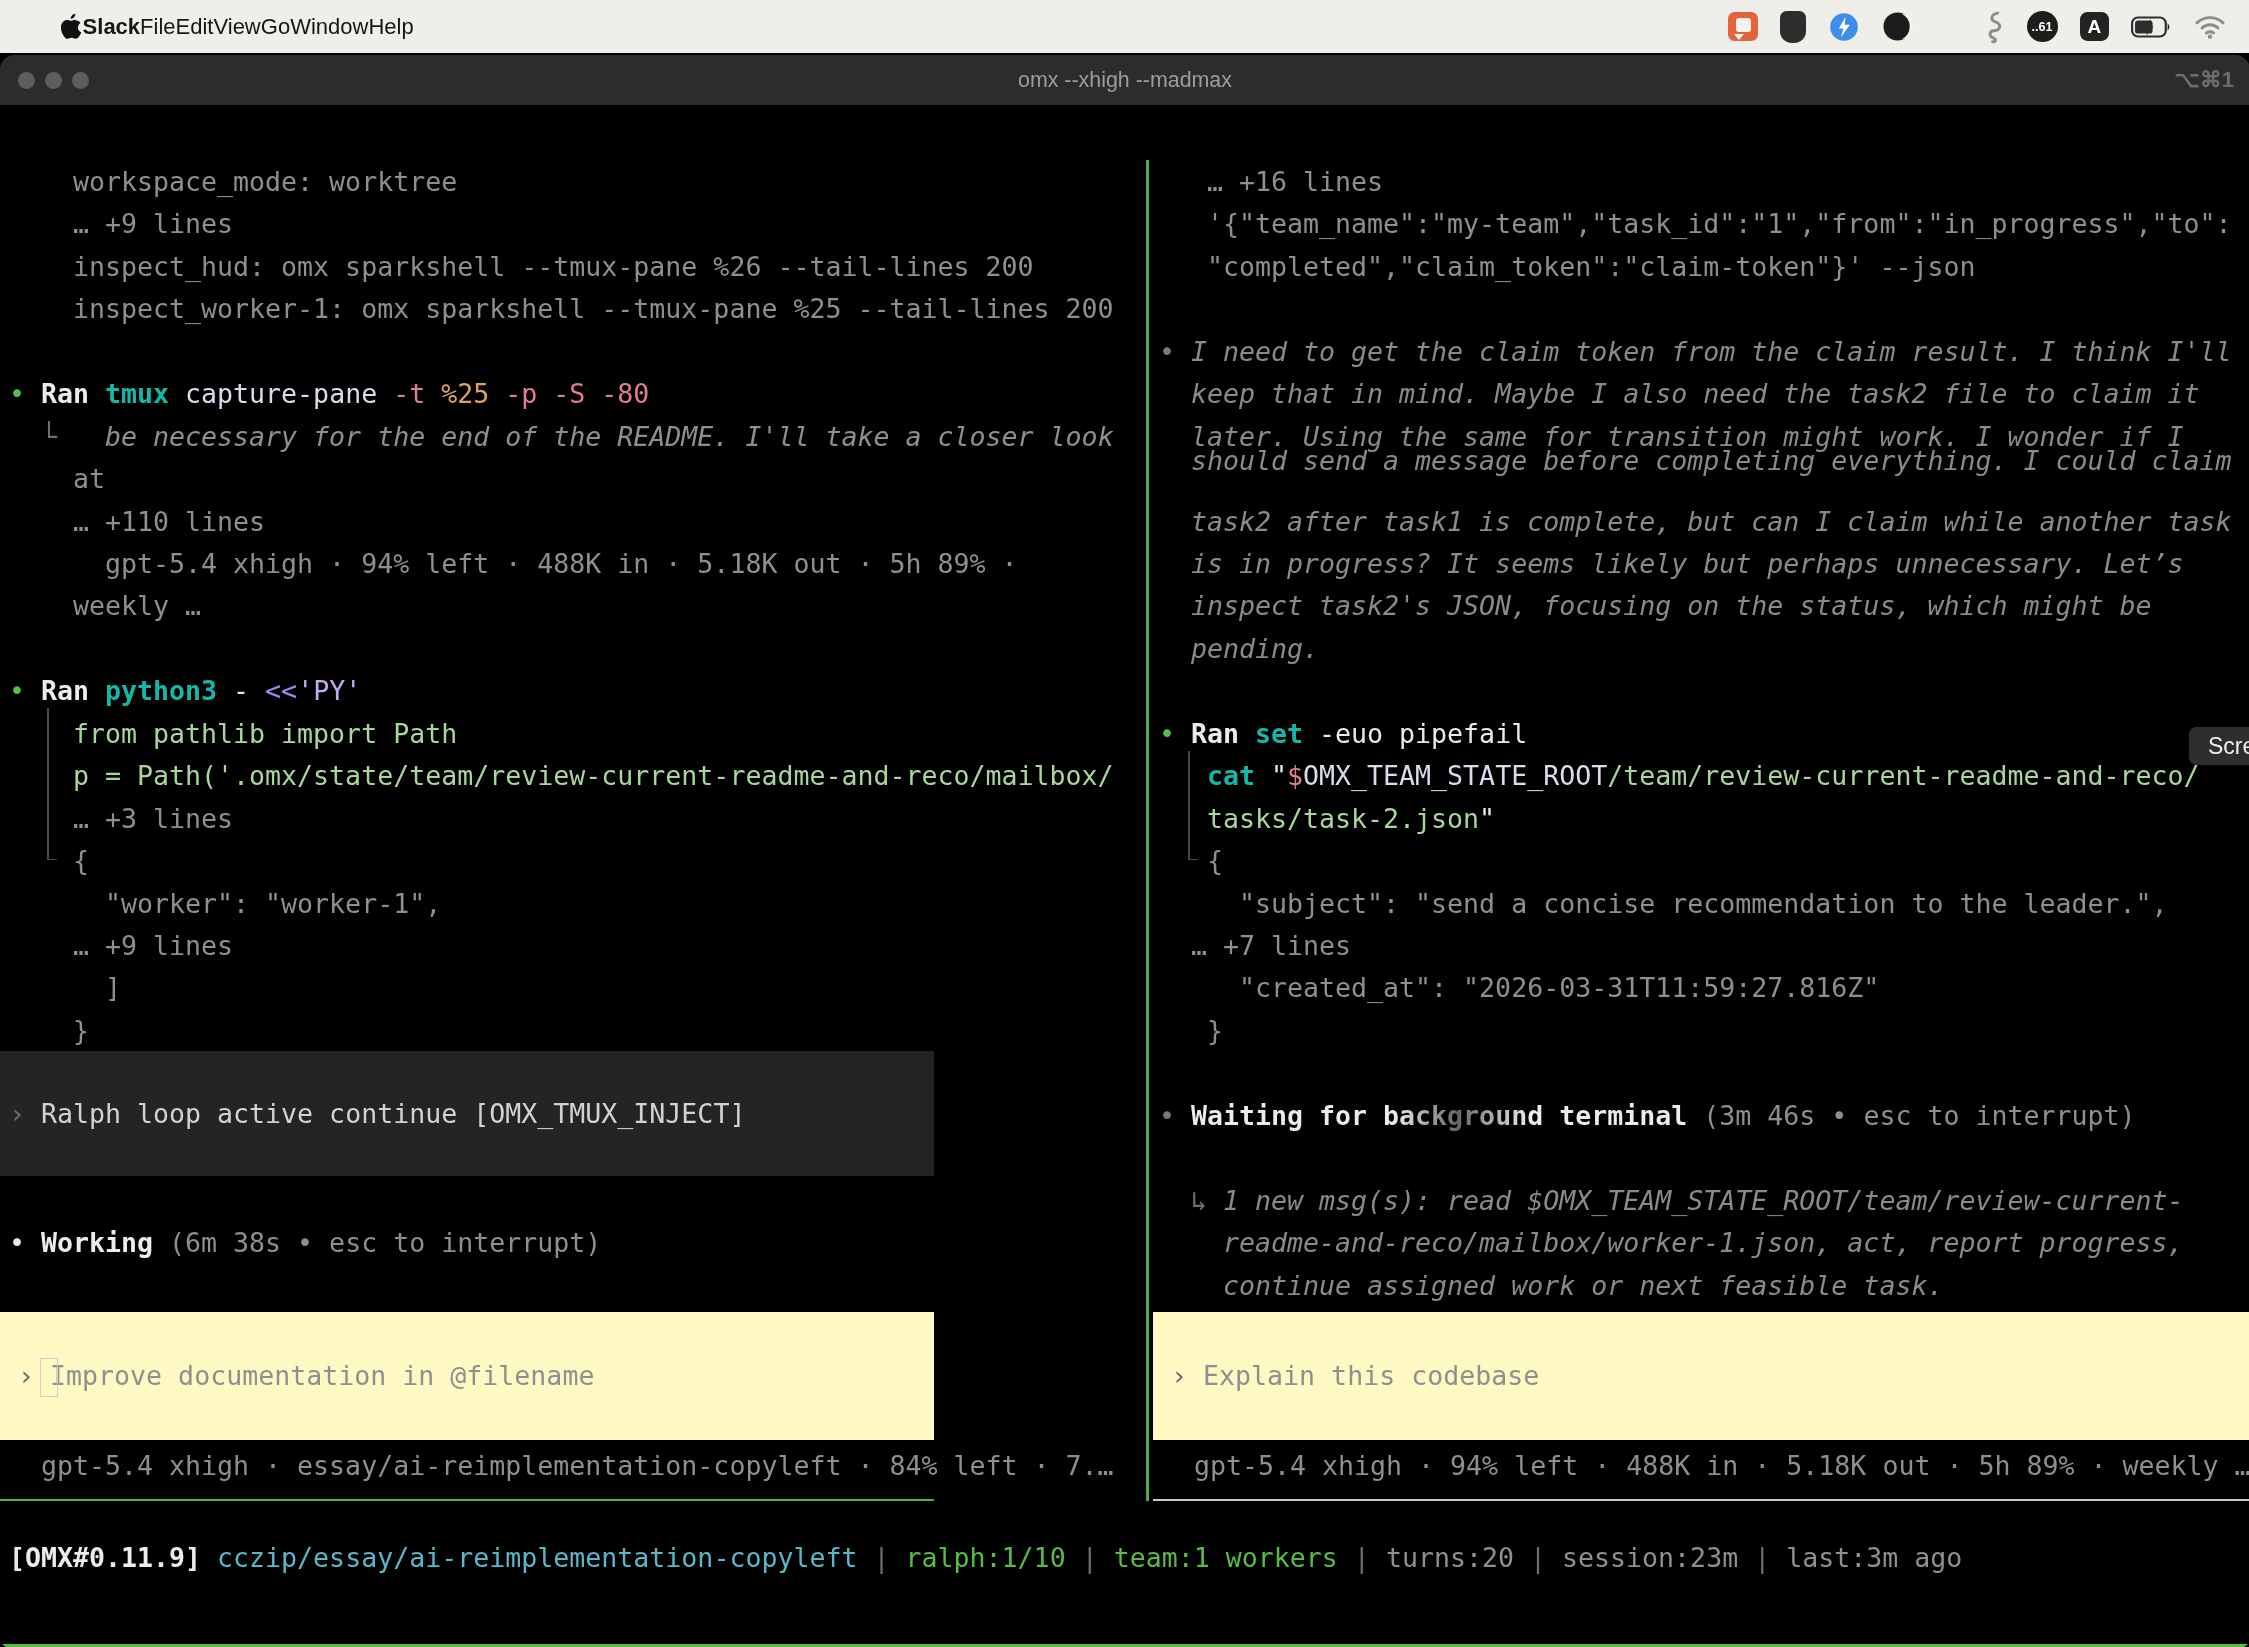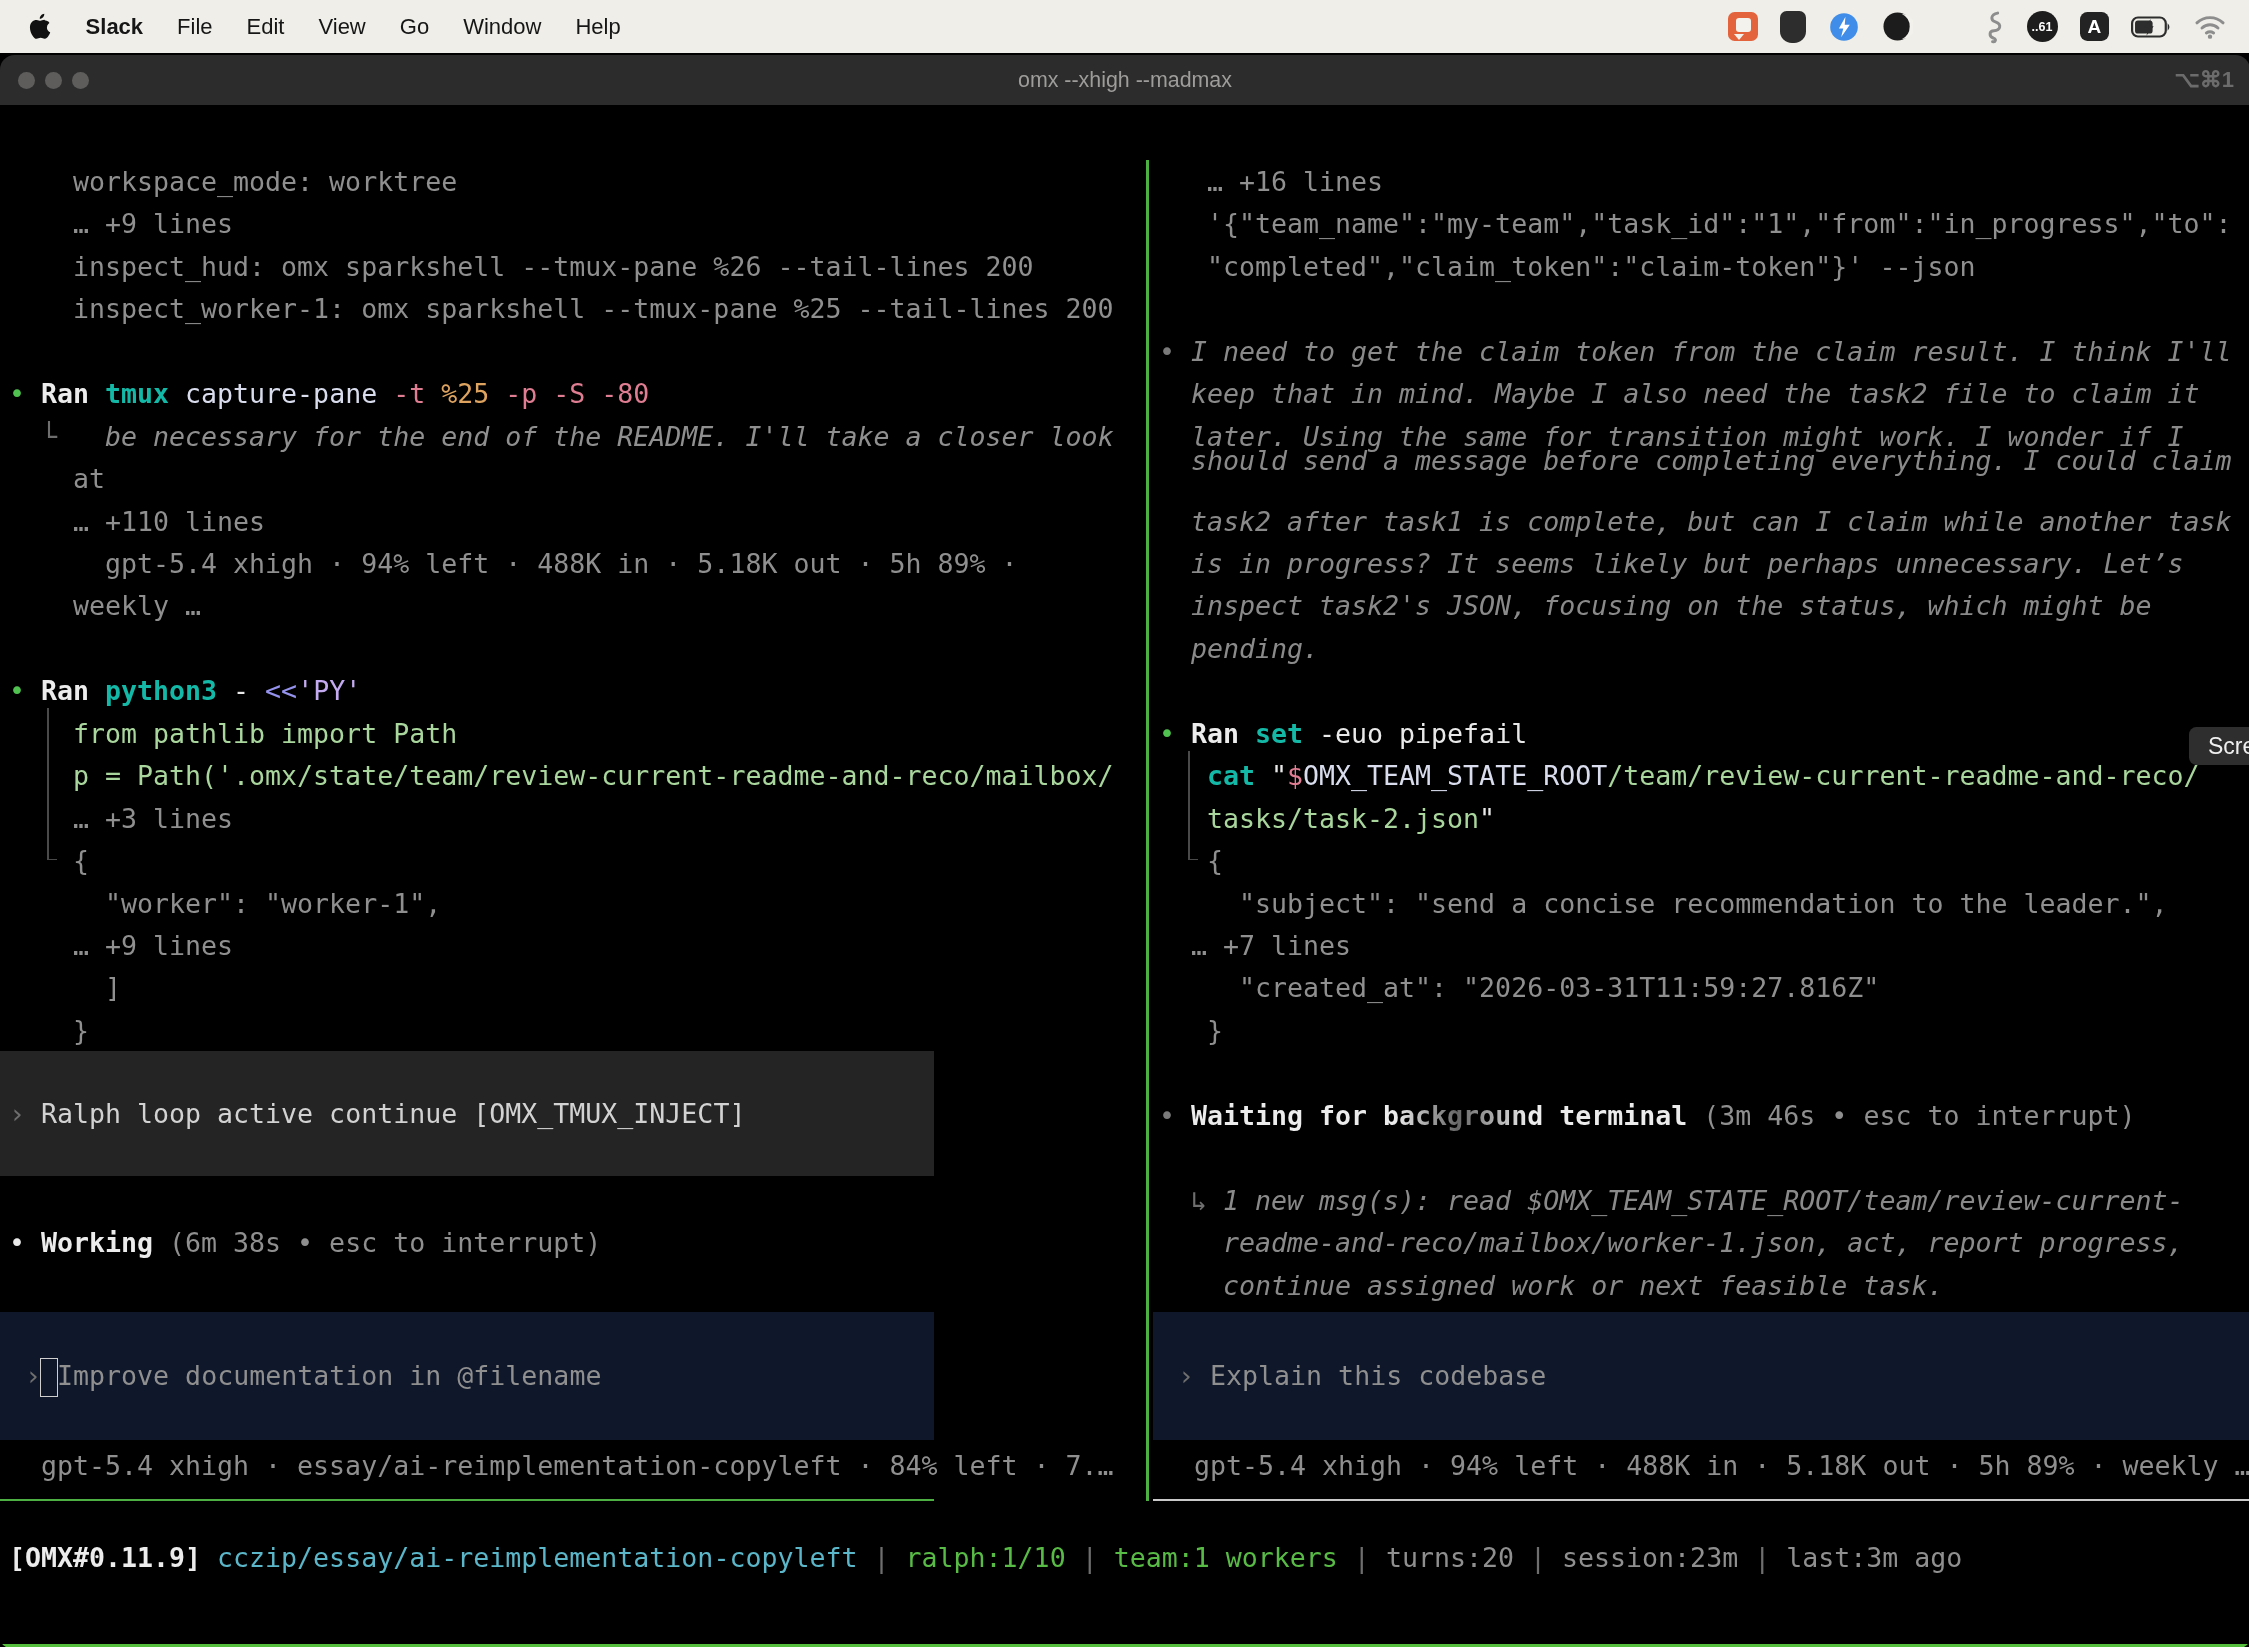--- a/index.html
+++ b/index.html
@@ -2,21 +2,21 @@
 <html style="font-size:11.8px"><head>
 <meta charset="utf-8">
 <style>
   html,body{margin:0;padding:0;background:#000;}
   .screen{position:relative;width:2250px;height:1648px;overflow:hidden;background:#000;
           font-family:"DejaVu Sans Mono",monospace;}
   
   .menubar{position:absolute;left:0;top:0;width:100%;height:53px;background:#efeee8;
            display:flex;align-items:center;font-family:"Liberation Sans",sans-serif;
            font-size:22px;color:#161616;}
-  .mb-left{display:flex;align-items:center;gap:34px;padding-left:26.6px;}
+  .mb-left{display:flex;align-items:center;padding-left:26.6px;margin-left:31px;}
   .mitem{white-space:nowrap;}
   .strong{font-weight:700;}
   .mb-right{margin-left:auto;display:flex;align-items:center;gap:22px;padding-right:24px;}
   .micon{display:flex;align-items:center;justify-content:center;}
   .rec-ic{width:29.5px;height:29.5px;background:#e2633c;border-radius:6.6px;position:relative;}
   .rec-ic::before{content:"";position:absolute;left:7.4px;top:5.9px;width:14.8px;height:14.8px;
                   background:#f4f2ec;border-radius:3px;}
   .rec-ic::after{content:"";position:absolute;left:5.9px;bottom:1.5px;width:0;height:0;
                  border-left:5.9px solid transparent;border-right:5.9px solid transparent;
                  border-top:6.6px solid #f4f2ec;}
@@ -48,22 +48,22 @@
   .tline{position:absolute;left:0;right:0;height:43px;line-height:43px;white-space:pre;
          padding-left:8.9px;}
   #pane-right .tline{padding-left:5.9px;}
   .band{height:125px !important;line-height:125px !important;background:#242424;}
   .vdivider{position:absolute;left:1146px;top:55px;width:3px;height:1341px;background:#4cb043;}
   .pane-border{position:absolute;bottom:0;left:0;right:0;height:2.2px;}
   .pb-green{background:#4cb043;}
   .pb-grey{background:#c9c9c9;}
   .thread{position:absolute;width:1.5px;background:#4a4a4a;}
   .thread::after{content:"";position:absolute;left:0;bottom:0;width:9.6px;height:1.5px;background:#4a4a4a;}
-  .input-band{position:absolute;left:0;right:0;top:1152px;height:128px;background:#0f172a;
-              line-height:128px;white-space:pre;padding-left:25px;}
+  .input-band{position:absolute;left:0;right:0;top:1152px;height:128px;background:#fef9c3;
+              line-height:128px;white-space:pre;padding-left:18px;}
   .cursor-box{position:absolute;left:40px;top:46px;width:15.5px;height:37px;
               border:1.5px solid #cfcfcf;}
   .status-line{position:absolute;left:0;right:0;top:1284px;height:43px;line-height:43px;
                white-space:pre;padding-left:8.9px;color:#8f8f8f;}
   
   .s-g{color:#8f8f8f;}
   .s-gd{color:#6e6e6e;}
   .s-gi{color:#8a8a8a;font-style:italic;}
   .s-w{color:#e9e9e9;}
   .s-wb{color:#ececec;font-weight:700;}

